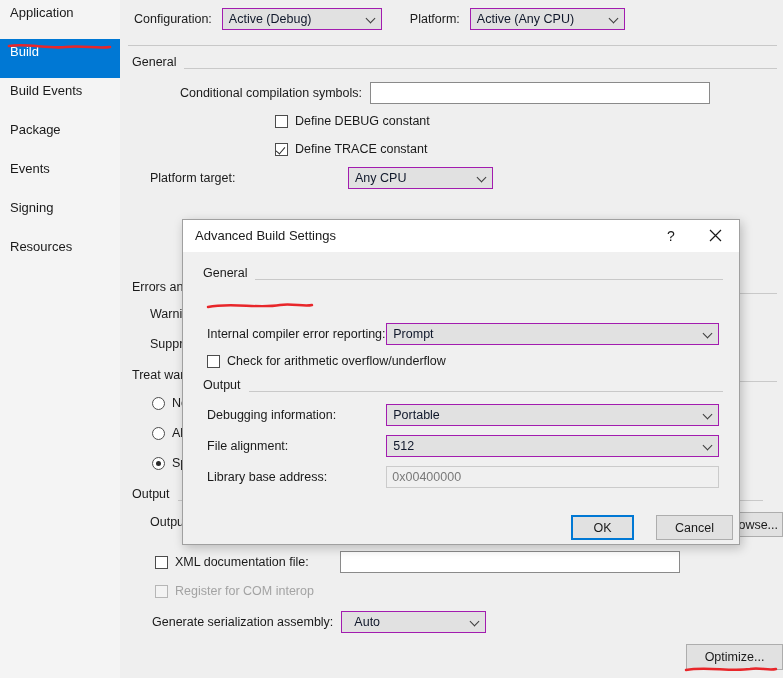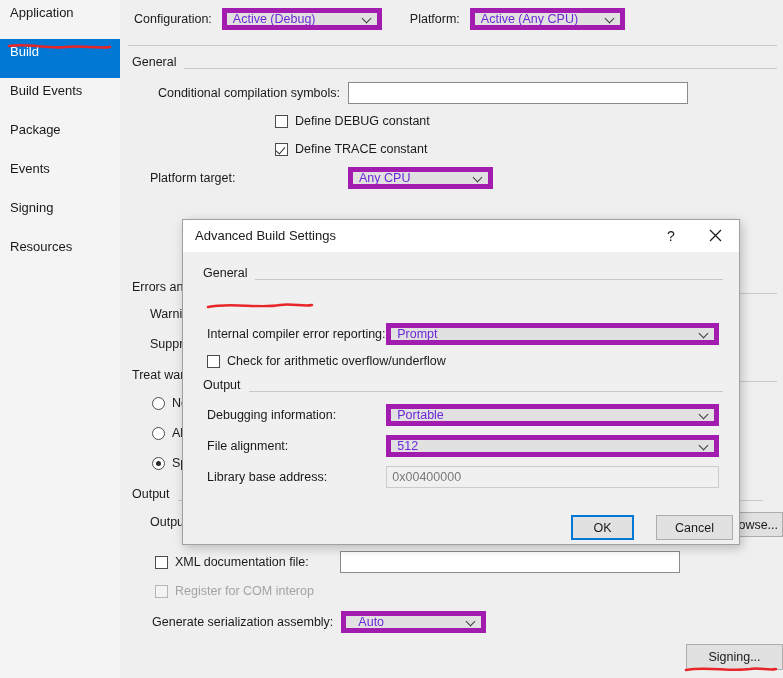--- a/index.html
+++ b/index.html
@@ -83,26 +83,26 @@
     background: #c9c9c9;
   }
 
   .row { position: absolute; display: flex; align-items: center; }
   .rlabel { font-size: 12.5px; white-space: nowrap; }
 
   
   .combo {
     position: relative;
     background: #e1e1e1;
-    border: 5px solid #a21caf;
+    border: 1px solid #a21caf;
     height: 22px;
     display: flex; align-items: center;
     padding: 0 20px 0 6px;
     font-size: 12.5px;
-    color: #6d28d9;
+    color: #0f172a;
     white-space: nowrap;
     overflow: hidden;
     cursor: default;
   }
   .combo .chev {
     position: absolute; right: 7px; top: 50%;
     width: 7px; height: 7px;
     margin-top: -4px;
     border-left: 1.3px solid #3c3c3c;
     border-bottom: 1.3px solid #3c3c3c;
@@ -251,21 +251,21 @@
     </div>
 
     <div class="hr" style="top:45px;"></div>
 
     <div class="grouphdr" style="left:12px; top:55px; width:645px;">
       <span>General</span>
       <span class="gline" style="width:600px;"></span>
     </div>
 
     <div class="row" style="left:30px; top:82px;">
-      <span class="rlabel" style="width:190px; text-align:right;">Conditional compilation symbols:</span>
+      <span class="rlabel" style="width:190px; text-align:right;margin-left:22px;">Conditional compilation symbols:</span>
       <div class="textbox" style="width:340px; margin-left:8px;">
           <span></span>
         </div>
     </div>
 
     <div class="cb" style="position:absolute; left:155px; top:114px;">
       <span class="box"></span>
       <span class="cbtext">Define DEBUG constant</span>
     </div>
 
@@ -361,21 +361,21 @@
 
     <div class="row" style="left:32px; top:611px;">
       <span class="rlabel">Generate serialization assembly:</span>
       <div class="combo" style="width:145px; margin-left:8px;padding-left:12px;">
         <span>Auto</span>
         <span class="chev"></span>
       </div>
     </div>
 
     <div class="btn" style="position:absolute; left:566px; top:644px; width:97px; height:26px;">
-      <span>Signing...</span>
+      <span>Optimize...</span>
     </div>
   </div>
 
   <div class="annot" style="left:684px; top:663px;">
     <svg width="96" height="14" viewBox="0 0 96 14">
       <path d="M2 7 C 22 3, 46 9, 66 6 C 76 4, 84 8, 92 6" fill="none" stroke="#e8262a" stroke-width="2.4" stroke-linecap="round"></path>
     </svg>
   </div>
 
   <div id="dialog">

